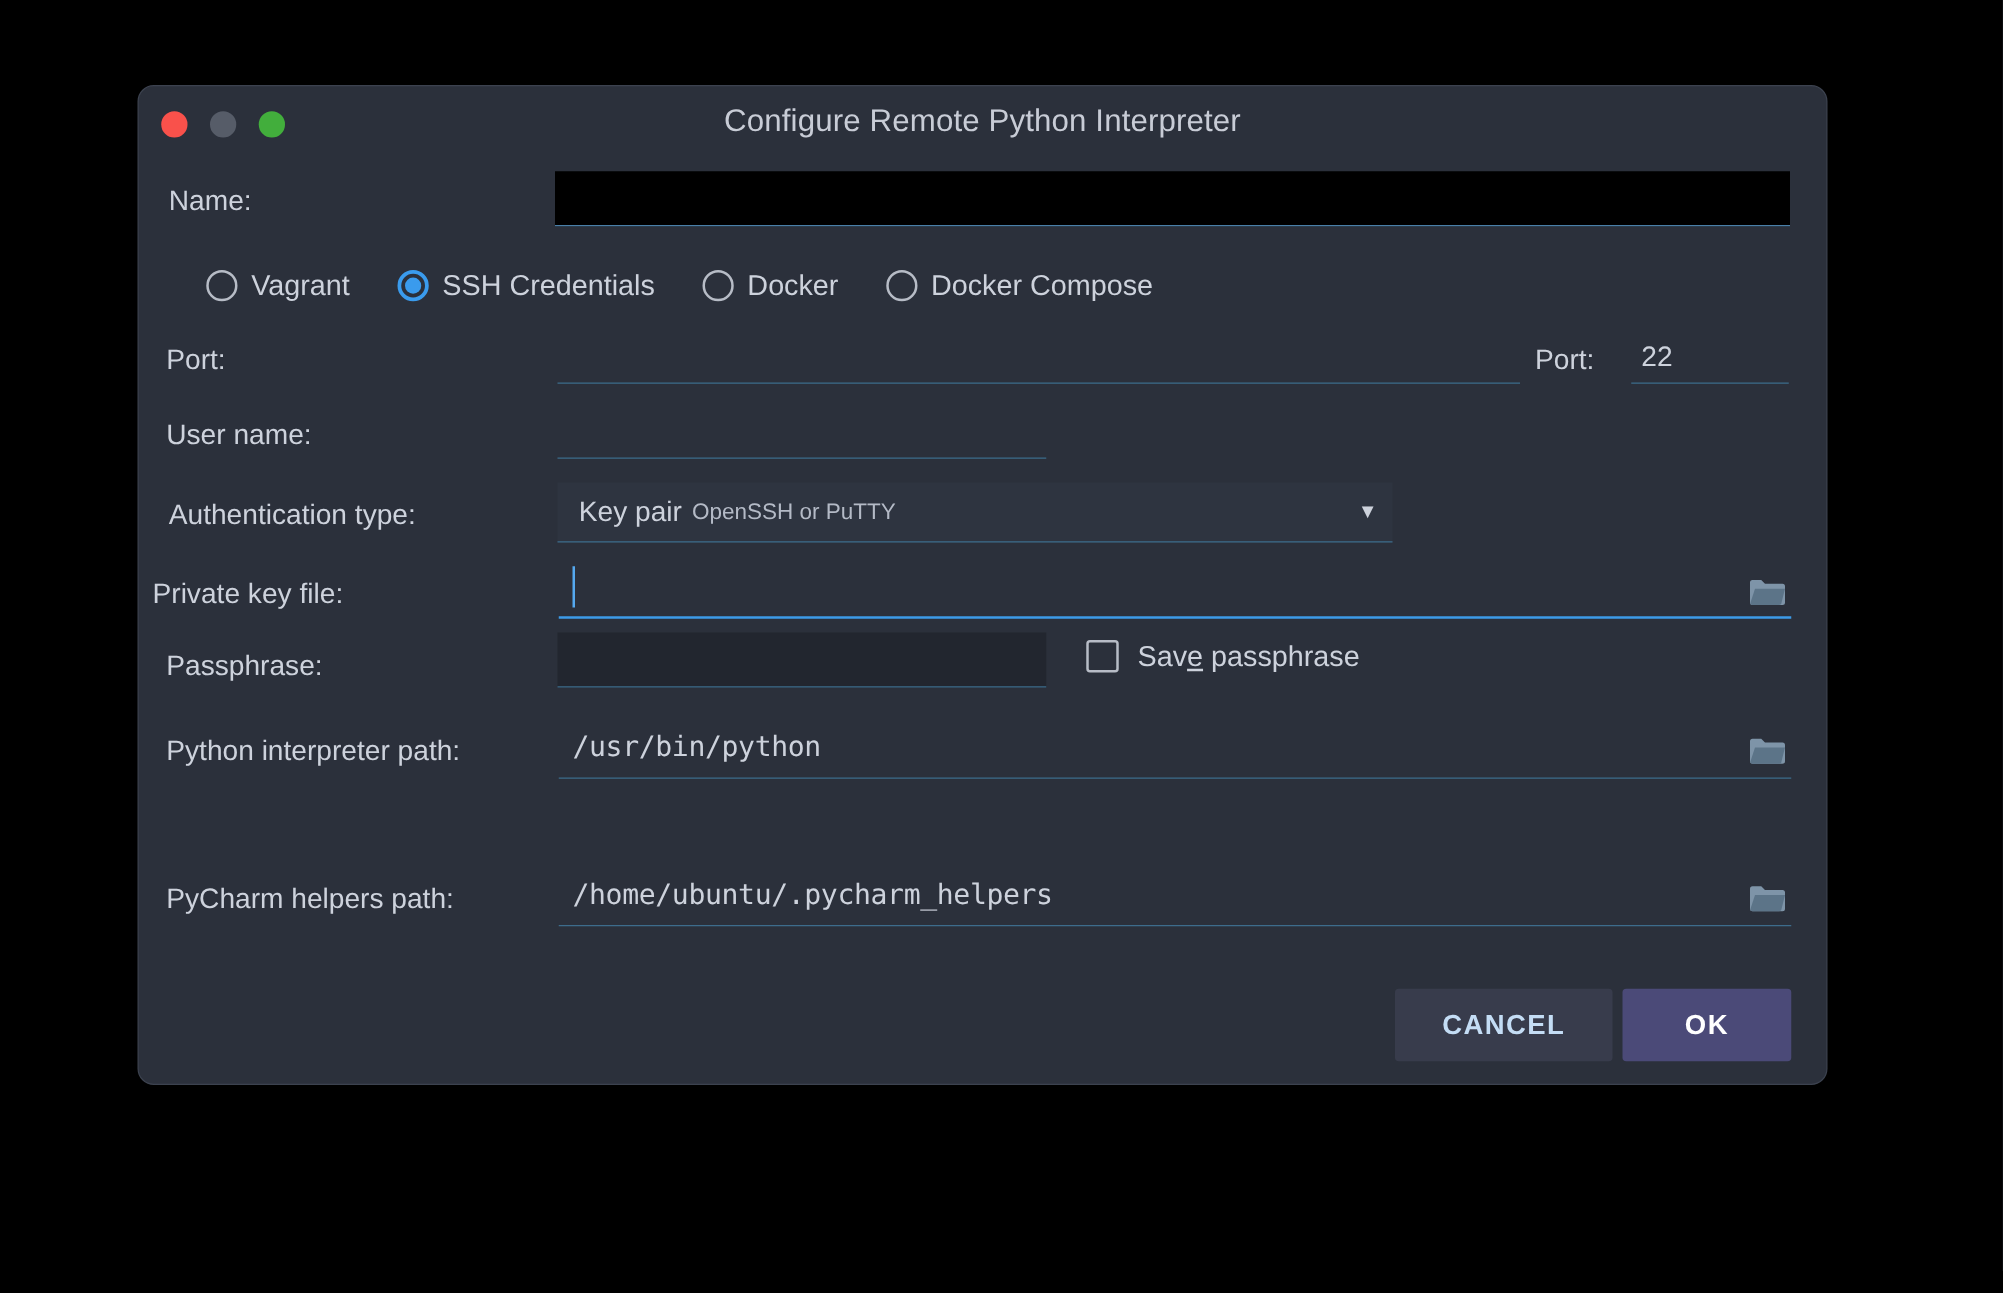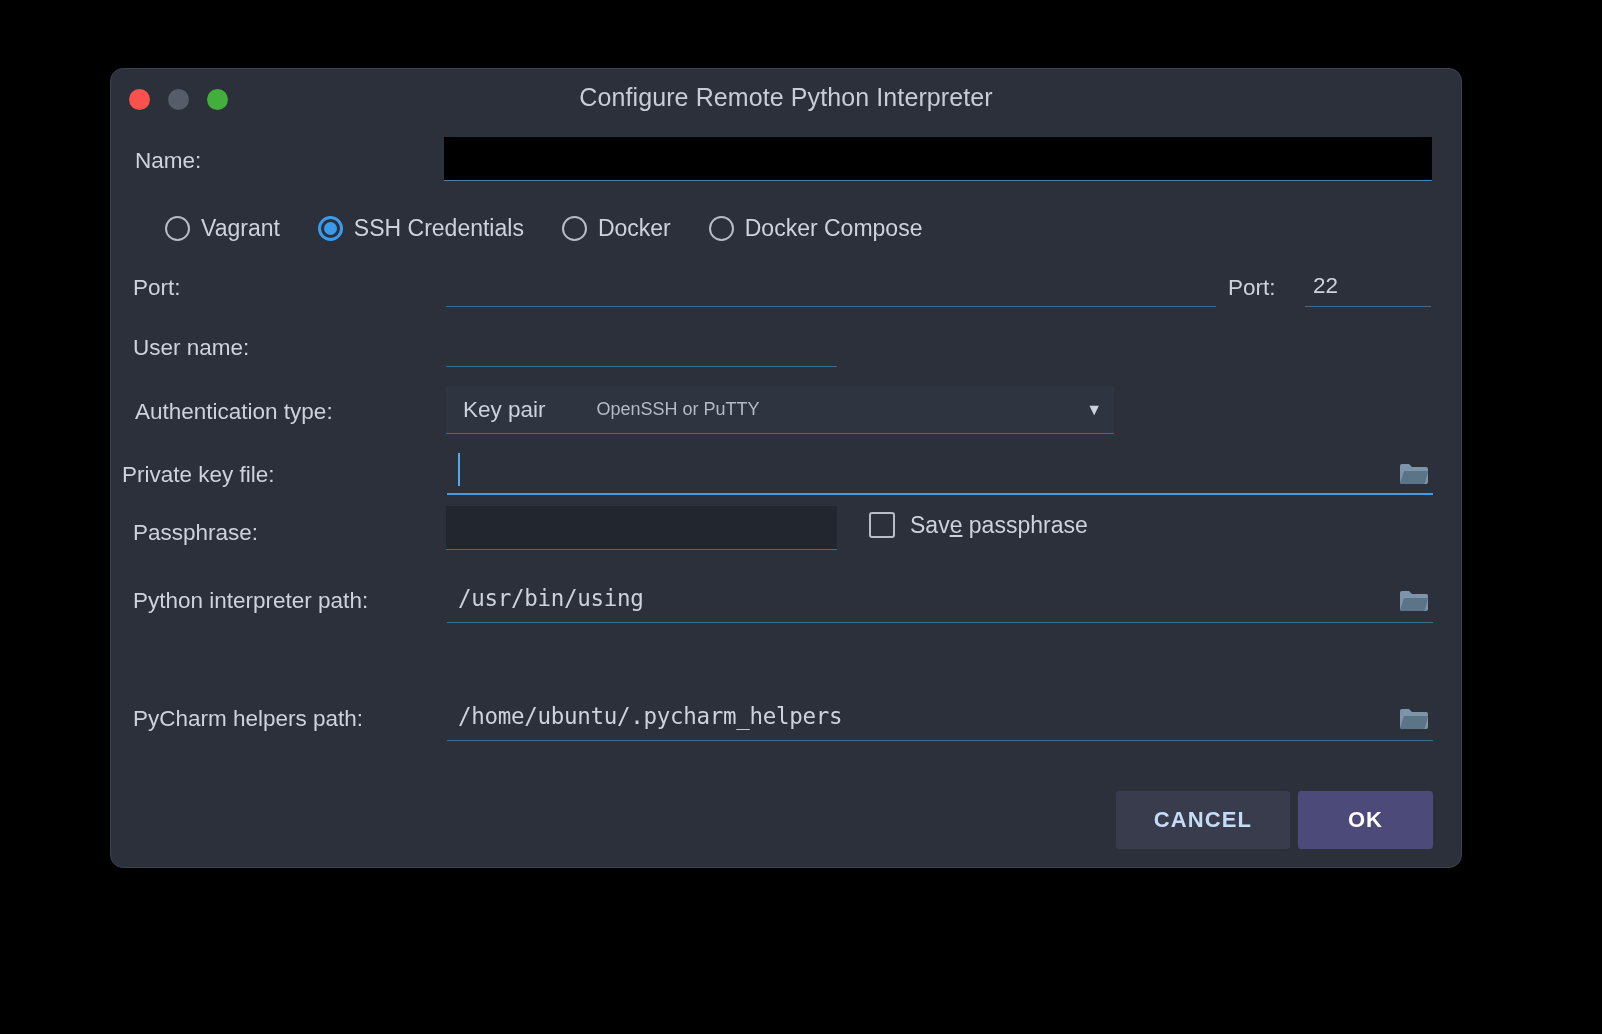--- a/index.html
+++ b/index.html
@@ -142,21 +142,20 @@
   #auth-label { left: 24px; top: 330px; }
   #auth-combo {
     left: 335px; top: 317px;
     width: 668px; height: 48px;
     background: #2e3440;
     border-bottom: 1.5px solid #3d6c8c;
     display: flex;
     align-items: center;
     padding: 0 12px 0 17px;
     cursor: default;
-    gap: 43px;
   }
   #auth-value-main {
     color: #cdd2dc;
     font-size: 22.5px;
   }
   #auth-value-sub {
     color: #b4bac6;
     font-size: 18px;
     margin-left: 8px;
   }
@@ -352,21 +351,21 @@
 
   <div class="row label" id="pass-label">Passphrase:</div>
   <div class="row" id="pass-field"></div>
   <div class="row" id="savepass-check">
     <span class="cbox"></span>
     <span class="cbox-label"><span>Sav</span><span class="mnemonic">e</span><span> passphrase</span></span>
   </div>
 
   <div class="row label" id="py-label">Python interpreter path:</div>
   <div class="row" id="py-field">
-    <div class="path-value">/usr/bin/using</div>
+    <div class="path-value">/usr/bin/python</div>
   </div>
   <svg class="folder-icon" id="py-folder" viewBox="0 0 30 25">
     <path d="M1 5 Q1 3 3 3 L10 3 L13 6 L27 6 Q29 6 29 8 L29 21 Q29 23 27 23 L3 23 Q1 23 1 21 Z" fill="#7e94a8"></path>
     <path d="M5 10 L29 10 L26 22 Q25.5 23 24 23 L3 23 Q1 23 1.4 21 Z" fill="#5c7488"></path>
   </svg>
 
 
   <div class="row label" id="helpers-label">PyCharm helpers path:</div>
   <div class="row" id="helpers-field">
     <div class="path-value">/home/ubuntu/.pycharm_helpers</div>

